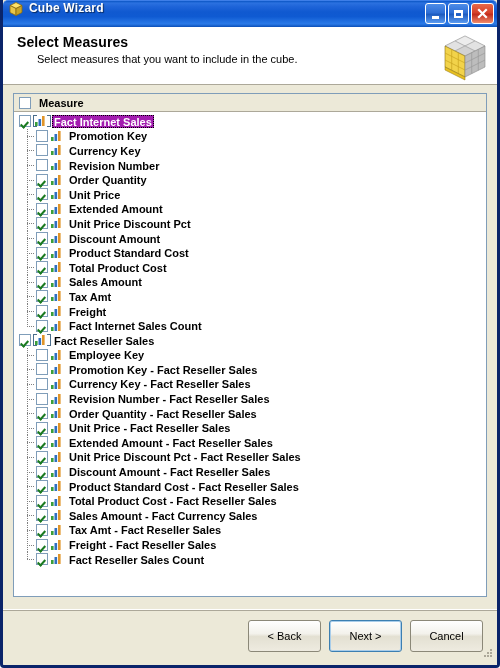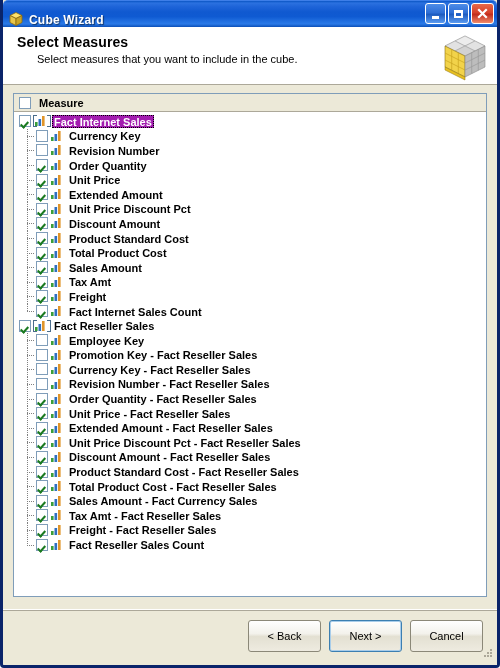--- a/index.html
+++ b/index.html
@@ -33,21 +33,21 @@
   
   .titlebar {
     position: relative;
     height: 27px;
     background: linear-gradient(to bottom,
         #0a55c4 0%, #2b71e0 8%, #1e64d8 22%,
         #1059d0 42%, #0f5ad2 60%, #2a7ae8 88%, #0c4fb8 100%);
     border-radius: 5px 5px 0 0;
     border-top: 1px solid #3d7ee8;
     display: flex;
-    align-items: flex-end;
+    align-items: flex-start;
     padding-left: 5px;
     box-sizing: border-box;
   }
   .title-icon {
     width: 16px; height: 16px;
     position: relative;
     margin-right: 5px;
     flex: none;
   }
   .title-text {
@@ -398,20 +398,29 @@
             <div class="row root">
               <span class="cb checked"></span>
               <span class="root-icon-wrap">
                 <svg class="m-icon" viewBox="0 0 14 12">
                   <rect x="1" y="7" width="2.6" height="4" fill="#3a9e3a"></rect>
                   <rect x="4.5" y="4" width="2.6" height="7" fill="#2f6fbf"></rect>
                   <rect x="8" y="1" width="2.6" height="10" fill="#e0952a"></rect>
                 </svg>
               </span>
               <span class="label selected">Fact Internet Sales</span>
+            </div>
+            <div class="row child">
+              <span class="cb"></span>
+              <svg class="m-icon" viewBox="0 0 14 12">
+                <rect x="1" y="7" width="2.6" height="4" fill="#3a9e3a"></rect>
+                <rect x="4.5" y="4" width="2.6" height="7" fill="#2f6fbf"></rect>
+                <rect x="8" y="1" width="2.6" height="10" fill="#e0952a"></rect>
+              </svg>
+              <span class="label">Promotion Key</span>
             </div>
             <div class="row child">
               <span class="cb"></span>
               <svg class="m-icon" viewBox="0 0 14 12">
                 <rect x="1" y="7" width="2.6" height="4" fill="#3a9e3a"></rect>
                 <rect x="4.5" y="4" width="2.6" height="7" fill="#2f6fbf"></rect>
                 <rect x="8" y="1" width="2.6" height="10" fill="#e0952a"></rect>
               </svg>
               <span class="label">Currency Key</span>
             </div>

